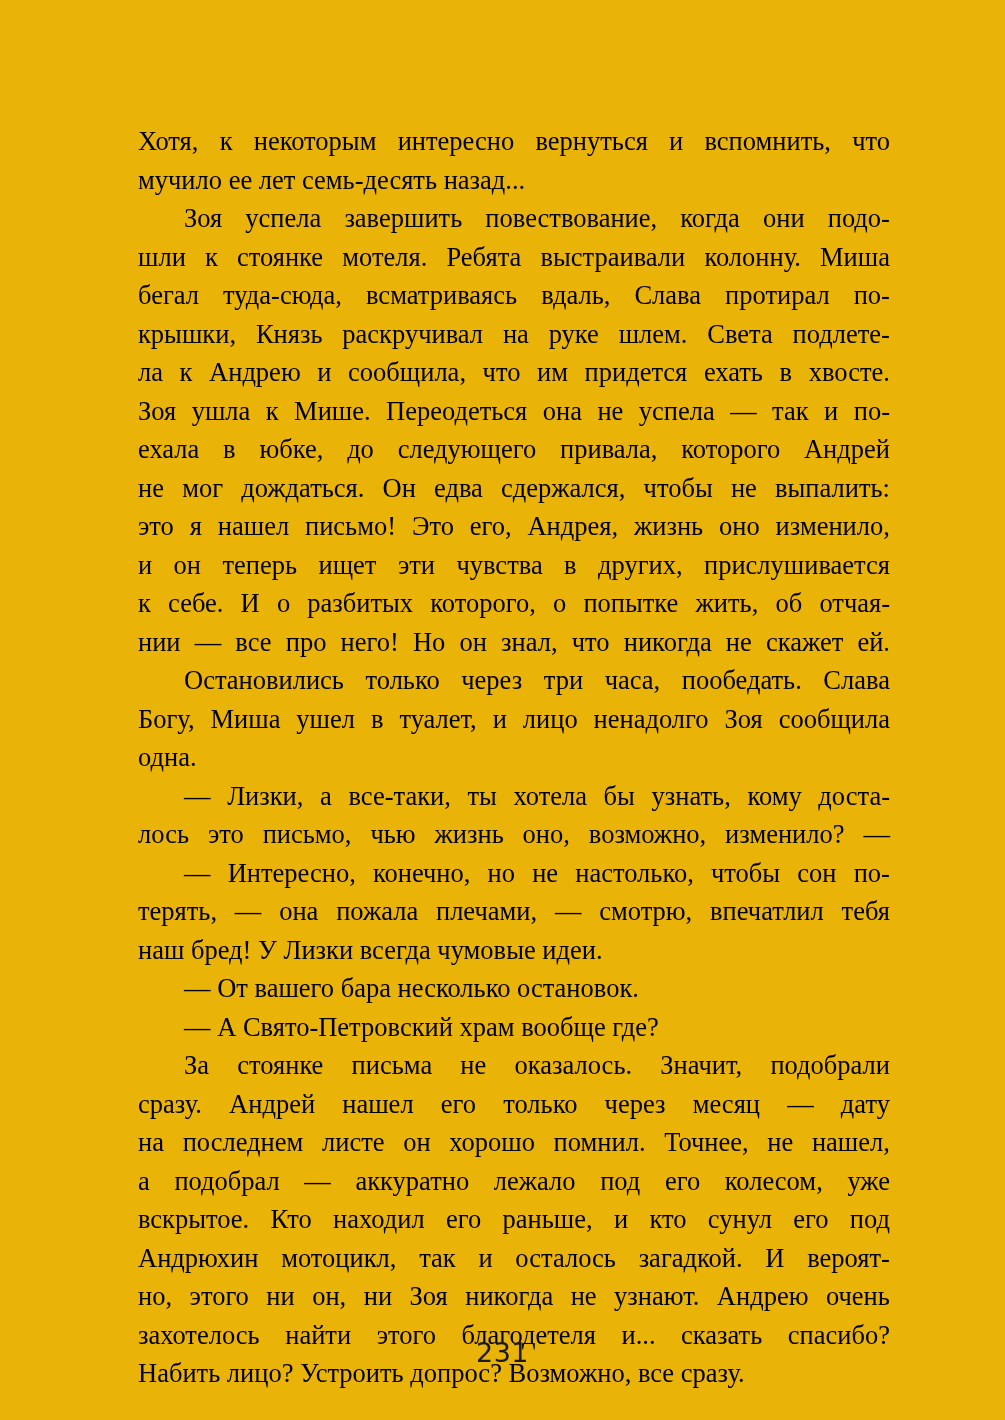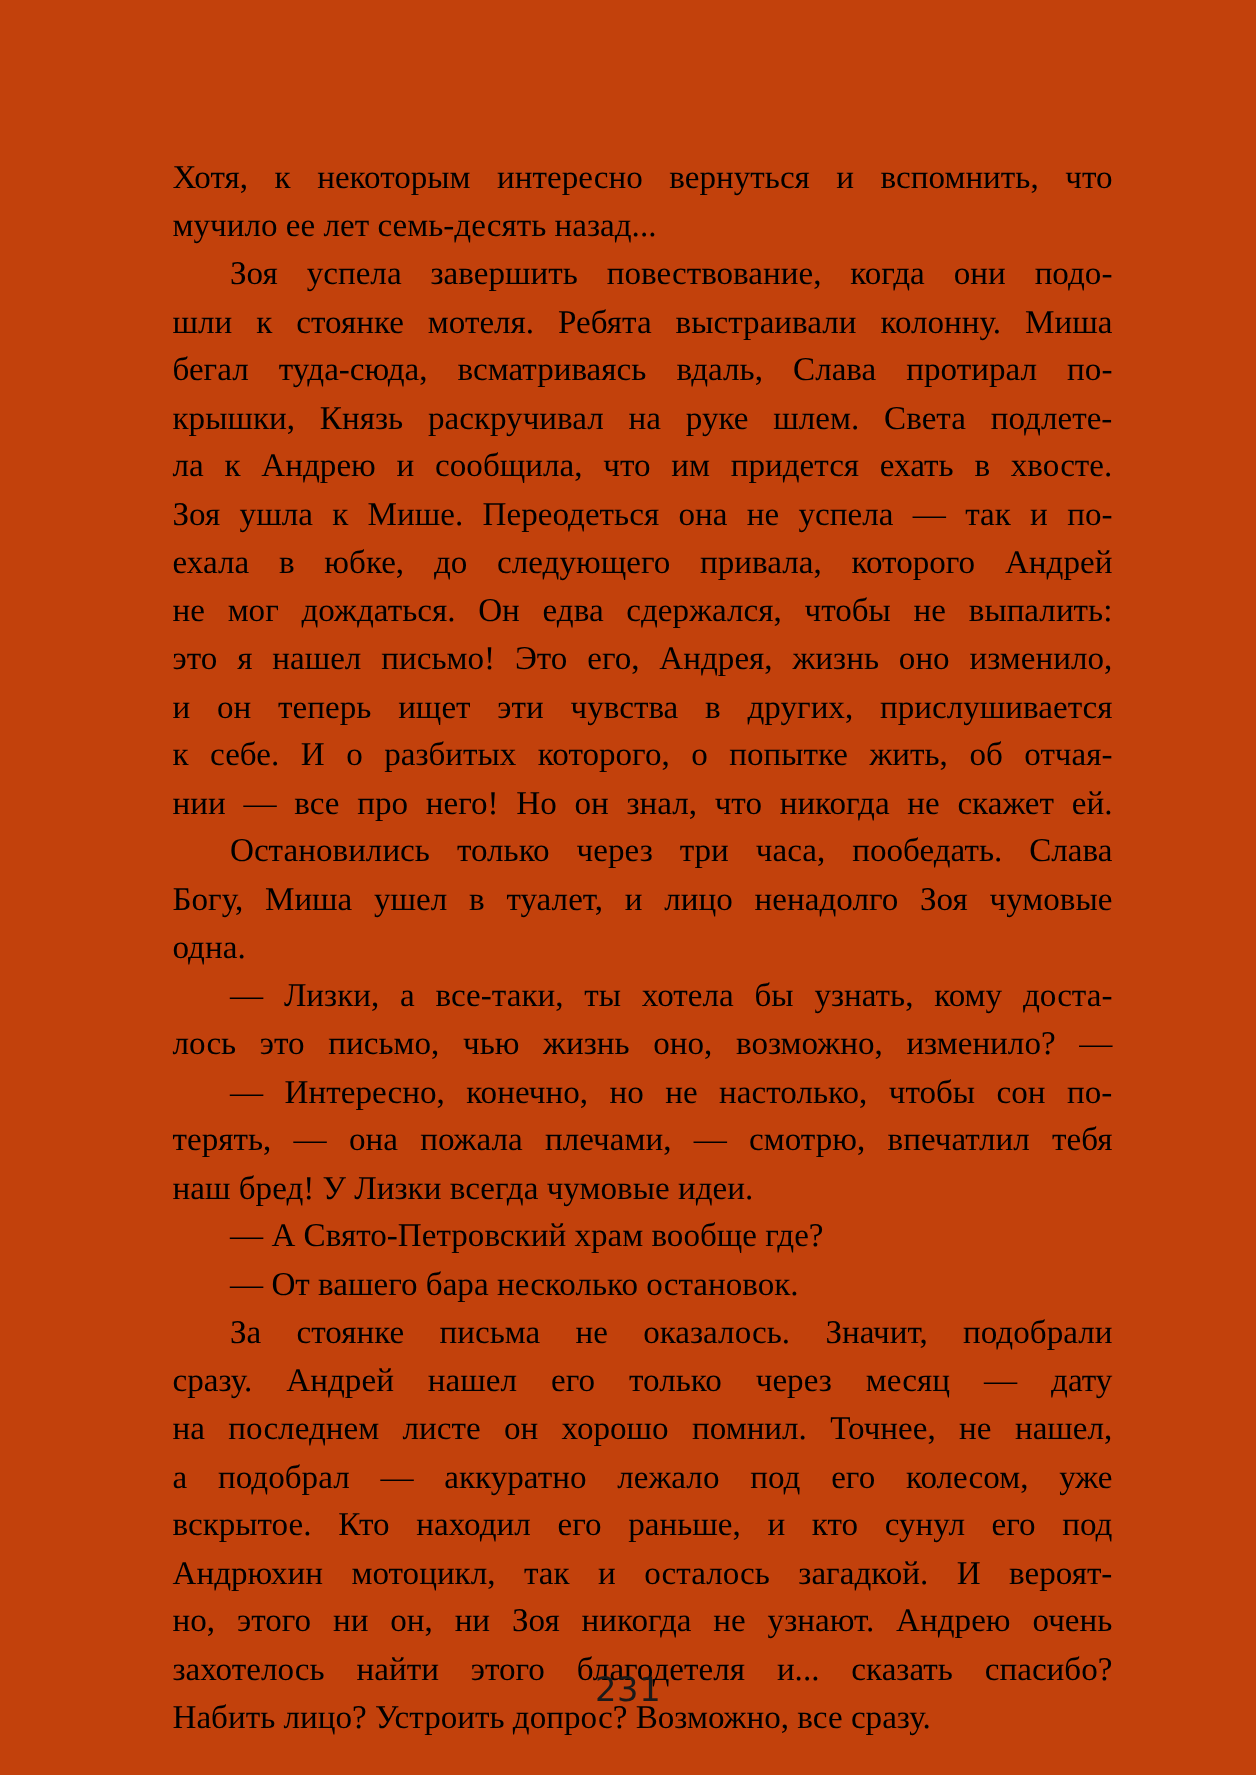--- a/index.html
+++ b/index.html
@@ -17,21 +17,21 @@
     color: #000000;
     -webkit-font-smoothing: antialiased;
   }
 
   .page {
     position: absolute;
     left: 0;
     top: 0;
     width: 1005px;
     height: 1420px;
-    background: #c2410c;
+    background: #eab308;
   }
 
   .text-block {
     position: absolute;
     left: 138px;
     top: 122px;
     width: 752px;
   }
 
   
@@ -249,21 +249,21 @@
       <div class="line just">
         <span class="w">Богу,</span>
         <span class="w">Миша</span>
         <span class="w">ушел</span>
         <span class="w">в</span>
         <span class="w">туалет,</span>
         <span class="w">и</span>
         <span class="w">лицо</span>
         <span class="w">ненадолго</span>
         <span class="w">Зоя</span>
-        <span class="w">чумовые</span>
+        <span class="w">сообщила</span>
       </div>
       <div class="line flush">одна.</div>
       <div class="line just indent">
         <span class="w">—</span>
         <span class="w">Лизки,</span>
         <span class="w">а</span>
         <span class="w">все-таки,</span>
         <span class="w">ты</span>
         <span class="w">хотела</span>
         <span class="w">бы</span>
@@ -298,22 +298,22 @@
         <span class="w">—</span>
         <span class="w">она</span>
         <span class="w">пожала</span>
         <span class="w">плечами,</span>
         <span class="w">—</span>
         <span class="w">смотрю,</span>
         <span class="w">впечатлил</span>
         <span class="w">тебя</span>
       </div>
       <div class="line flush">наш бред! У Лизки всегда чумовые идеи.</div>
+      <div class="line flush indent">— От вашего бара несколько остановок.</div>
       <div class="line flush indent">— А Свято-Петровский храм вообще где?</div>
-      <div class="line flush indent">— От вашего бара несколько остановок.</div>
       <div class="line just indent">
         <span class="w">За</span>
         <span class="w">стоянке</span>
         <span class="w">письма</span>
         <span class="w">не</span>
         <span class="w">оказалось.</span>
         <span class="w">Значит,</span>
         <span class="w">подобрали</span>
       </div>
       <div class="line just">

